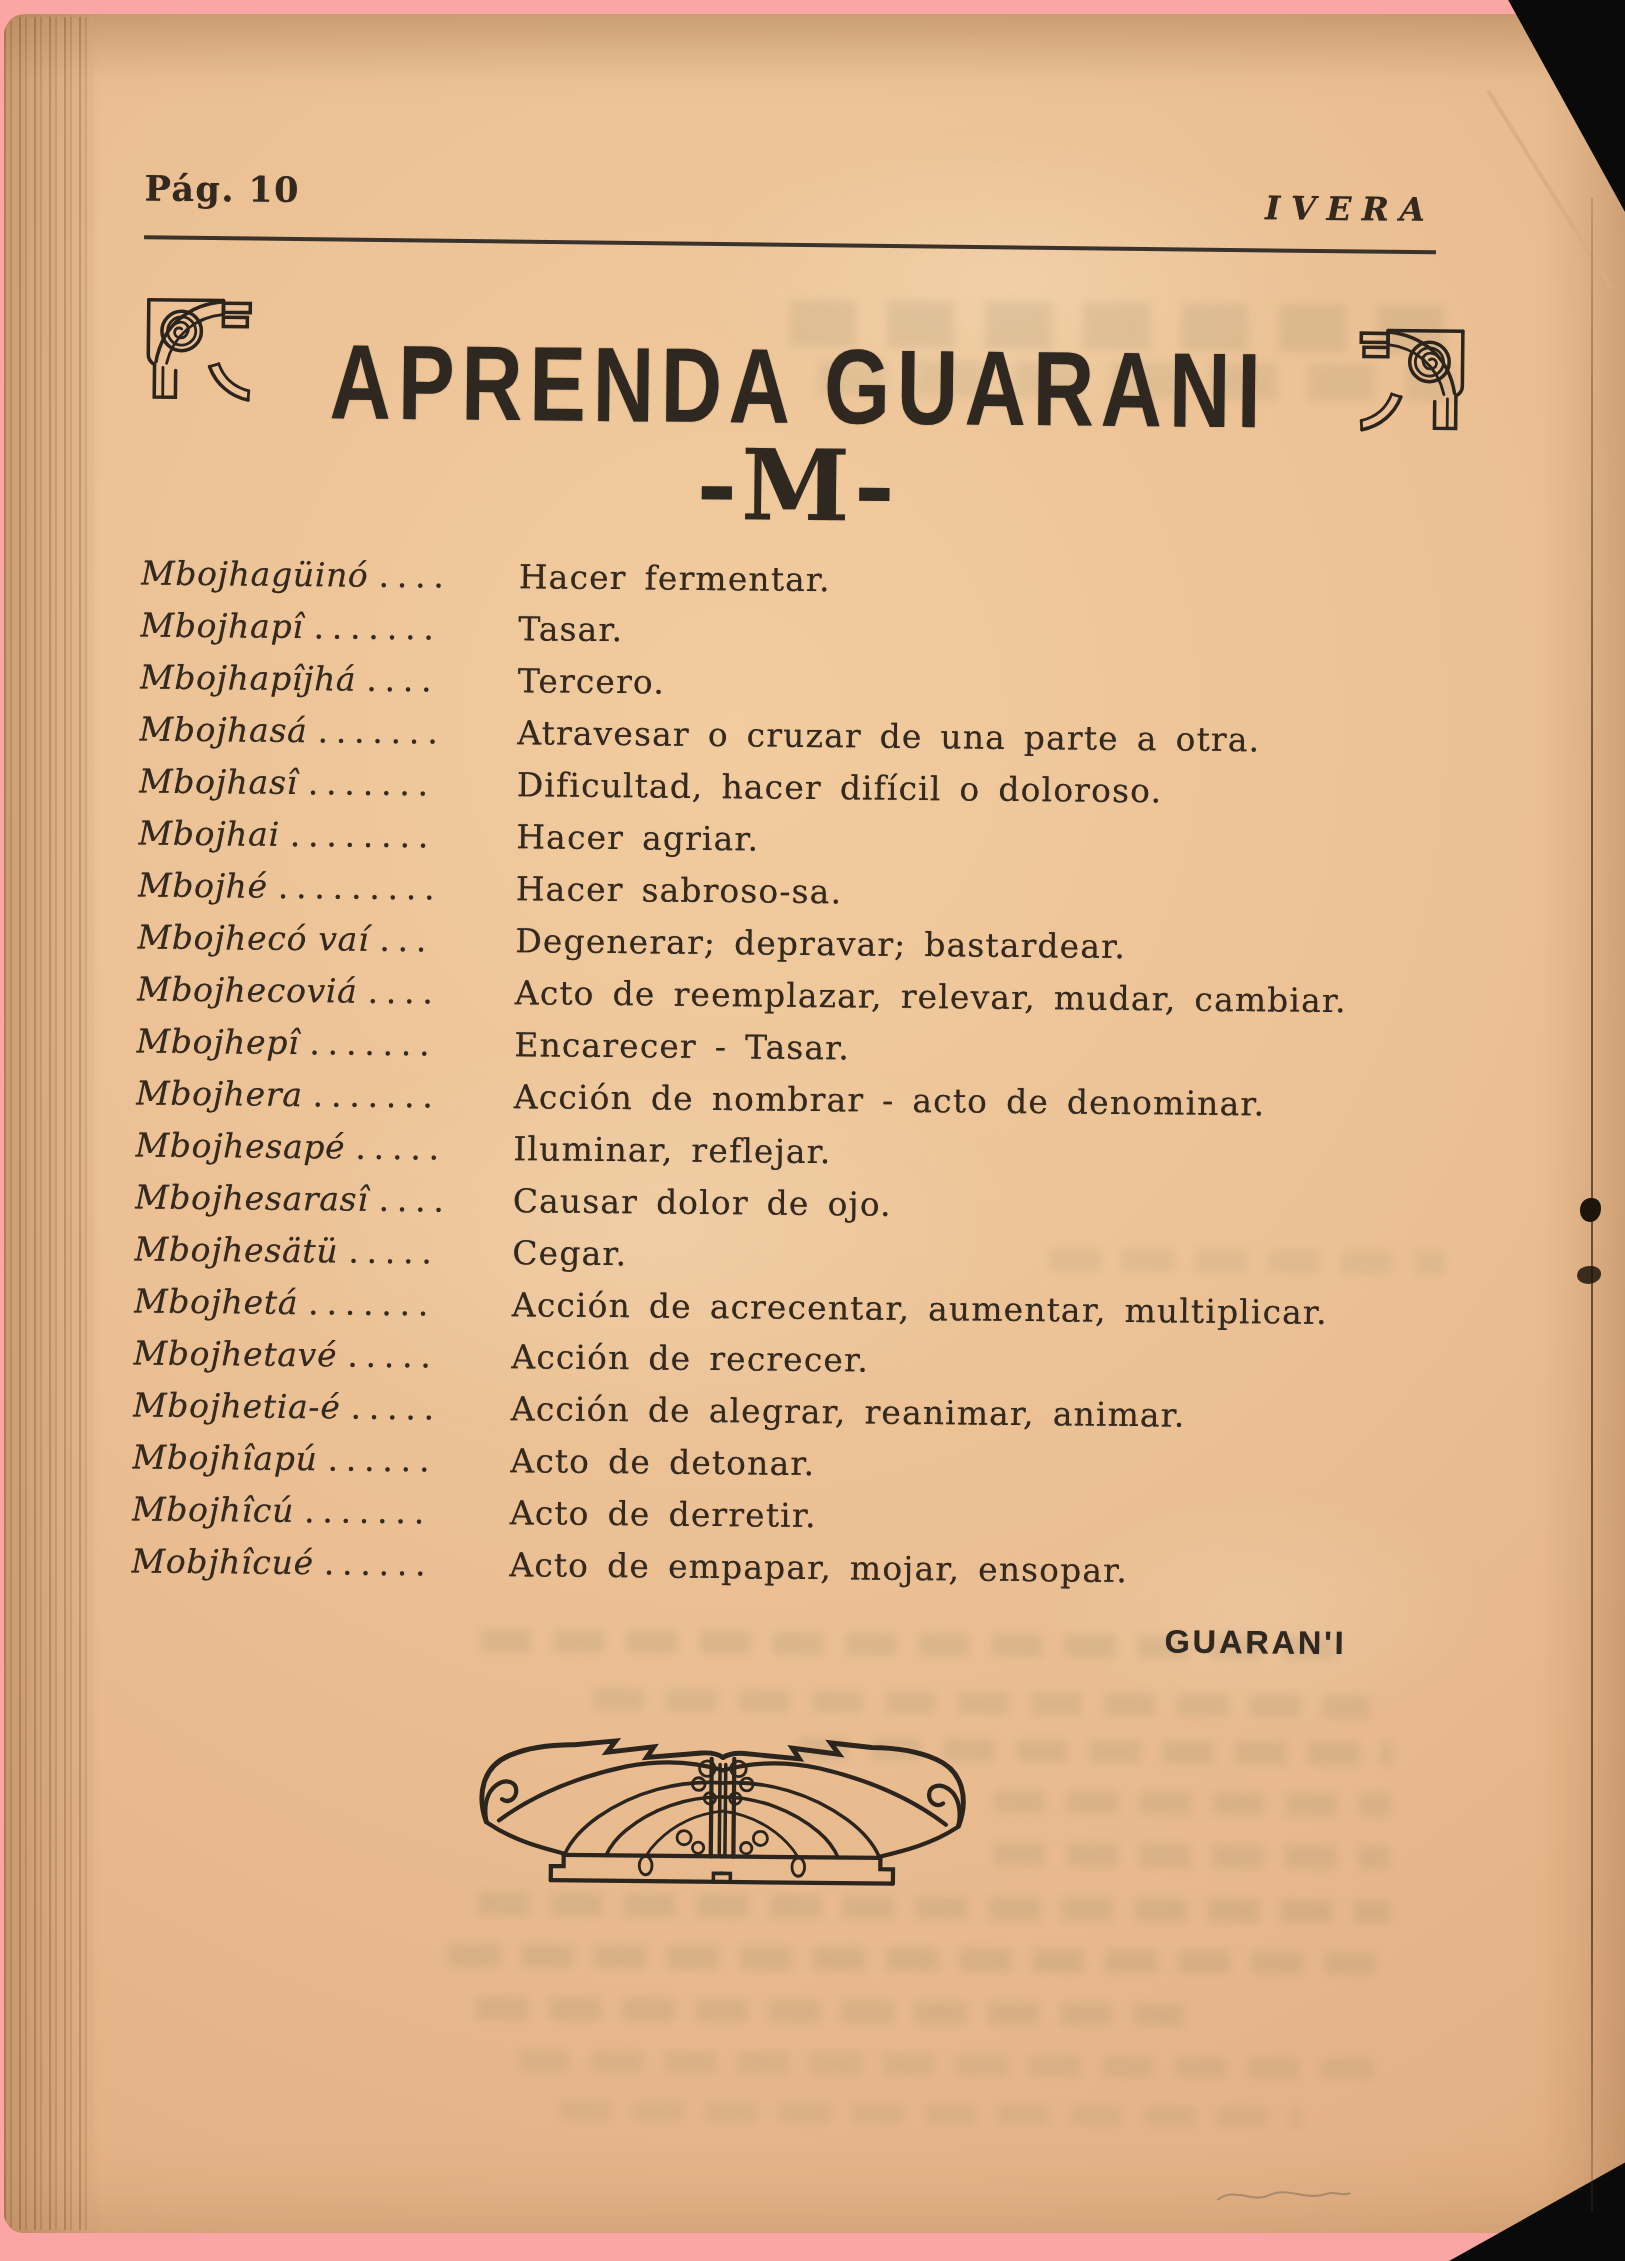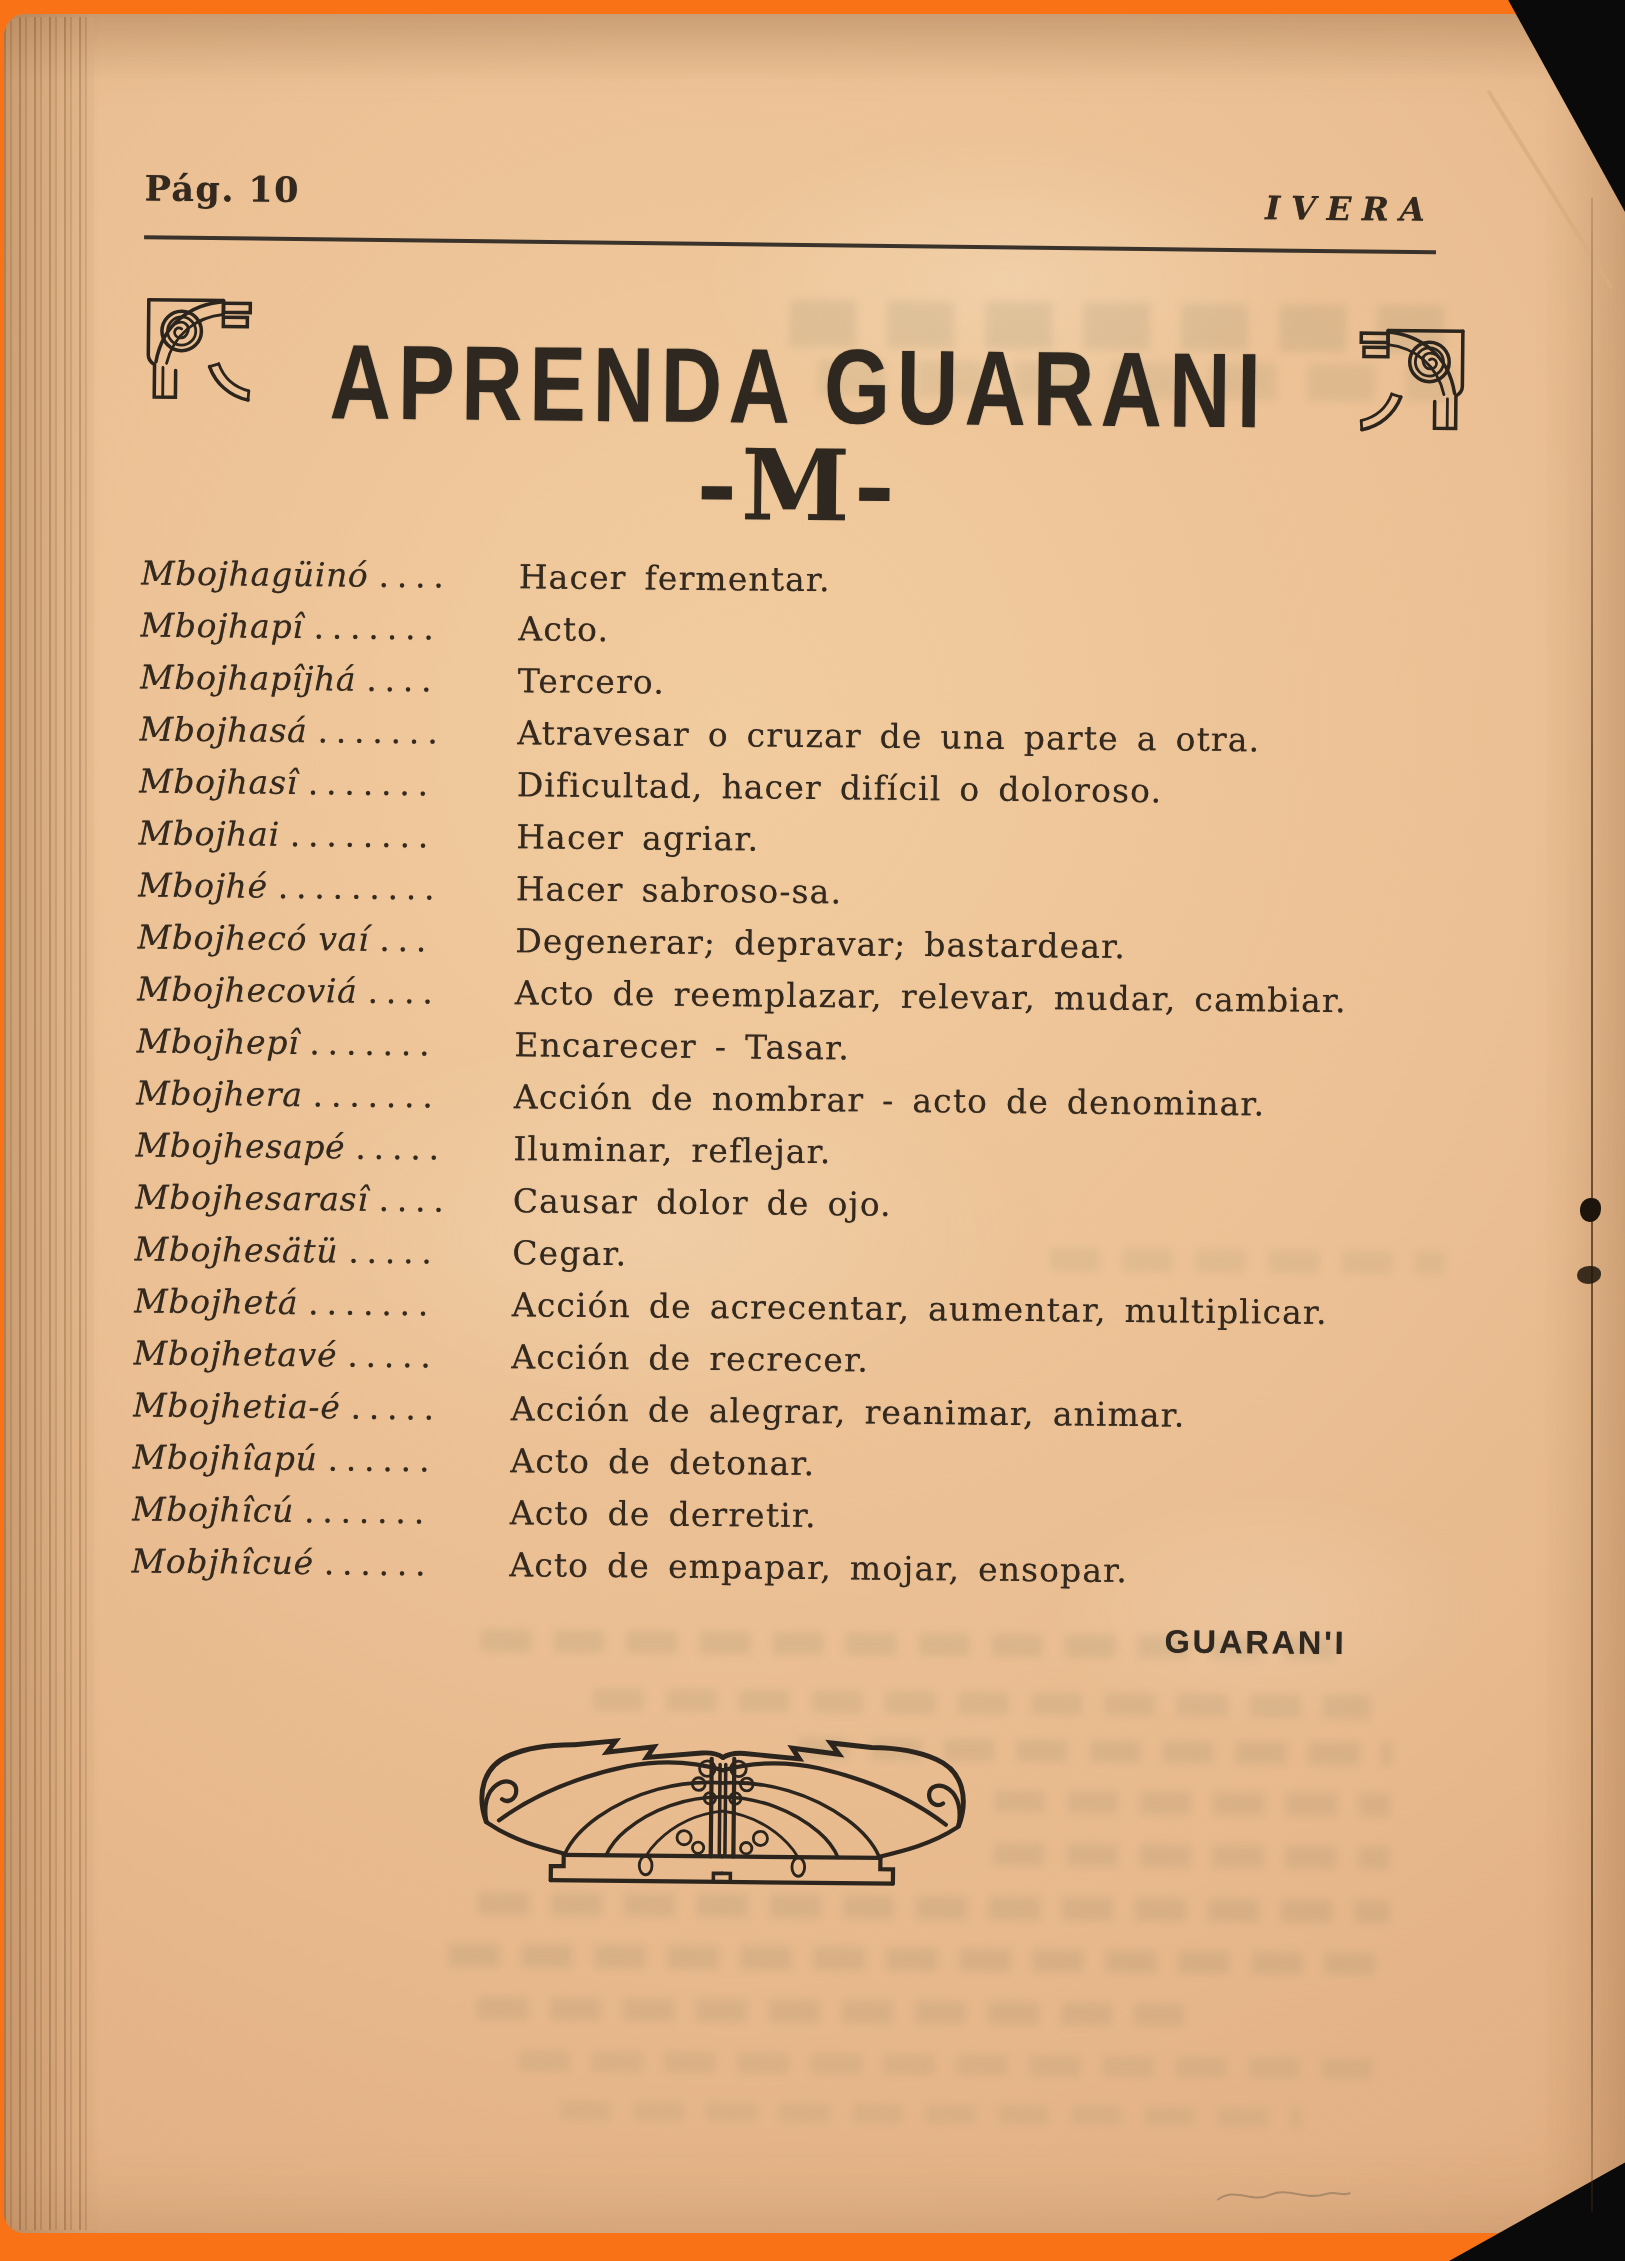--- a/index.html
+++ b/index.html
@@ -1,16 +1,16 @@
 <!DOCTYPE html>
 <html style="font-size:11.3px"><head>
 <meta charset="utf-8">
 <style>
   html,body{margin:0;padding:0;background:#0a0a0b;}
-  .canvas{position:relative;width:1625px;height:2261px;overflow:hidden;background:#f97316;
+  .canvas{position:relative;width:1625px;height:2261px;overflow:hidden;background:#fca5a5;
           font-family:"DejaVu Serif", serif;}
   
   .page{position:absolute;left:4.2px;top:14px;width:1621px;height:2219px;
         border-radius:21px 30px 14px 20px;
         background:
           radial-gradient(140% 110% at 45% 32%, #f1cc9f 0%, #eabe92 40%, #e3b286 65%, #d7a376 85%, #c89265 100%);
         box-shadow: inset 0 0 85px rgba(120,70,30,.25);}
   .page::before{content:"";position:absolute;inset:0;border-radius:inherit;
         background:
           radial-gradient(28% 10% at 62% 12%, rgba(255,240,215,.25), transparent 70%),
@@ -161,21 +161,21 @@
 
     <div class="m-heading">-M-</div>
 
     <div class="entries" id="entries-list">
         <div class="row">
           <span class="termwrap"><span class="term">Mbojhagüinó</span><span class="dots">....</span></span>
           <span class="def">Hacer fermentar.</span>
         </div>
         <div class="row">
           <span class="termwrap"><span class="term">Mbojhapî</span><span class="dots">.......</span></span>
-          <span class="def">Acto.</span>
+          <span class="def">Tasar.</span>
         </div>
         <div class="row">
           <span class="termwrap"><span class="term">Mbojhapîjhá</span><span class="dots">....</span></span>
           <span class="def">Tercero.</span>
         </div>
         <div class="row">
           <span class="termwrap"><span class="term">Mbojhasá</span><span class="dots">.......</span></span>
           <span class="def">Atravesar o cruzar de una parte a otra.</span>
         </div>
         <div class="row">

